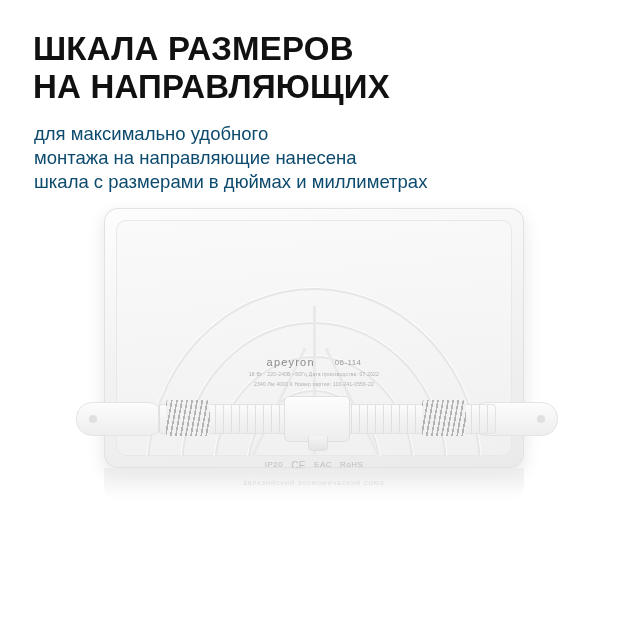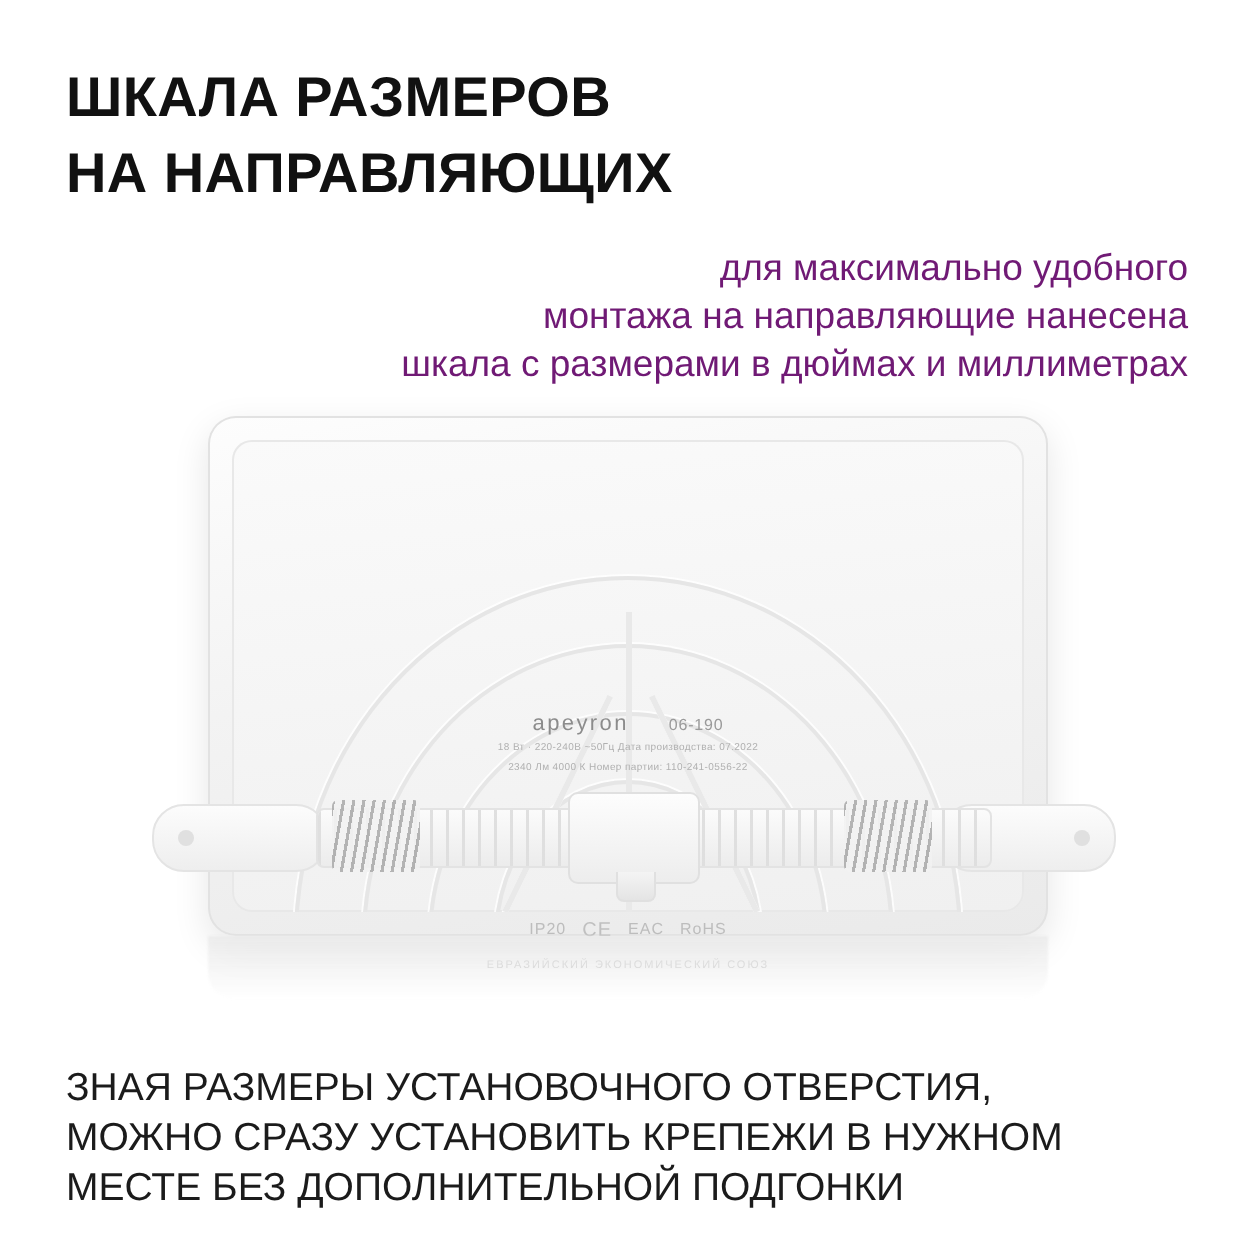--- a/index.html
+++ b/index.html
@@ -21,39 +21,38 @@
     background: #ffffff;
     box-sizing: border-box;
   }
 
   
   .headline {
     position: absolute;
     left: 33px;
     top: 30px;
     width: 570px;
-    font-size: 28px;
+    font-size: 33px;
     line-height: 38px;
     font-weight: bold;
     letter-spacing: 0.2px;
     color: #111111;
     white-space: pre-line;
   }
 
   
   .subcopy {
     position: absolute;
     left: 34px;
     top: 122px;
     width: 560px;
     font-size: 18.5px;
     line-height: 24px;
-    color: #701a75;
+    color: #0c4a6e;
     white-space: pre-line;
-    text-align: right;
   }
 
   
   .photo {
     position: absolute;
     left: 46px;
     top: 200px;
     width: 540px;
     height: 300px;
   }
@@ -316,21 +315,21 @@
         <div class="arc a4"></div>
         <div class="rib rib-v"></div>
         <div class="rib rib-h"></div>
         <div class="rib rib-d1"></div>
         <div class="rib rib-d2"></div>
       </div>
 
       <div class="label-block">
         <div class="brand-row">
           <span class="brand">apeyron</span>
-          <span class="model">06-190</span>
+          <span class="model">06-114</span>
         </div>
         <div class="spec-line">18 Вт · 220-240В ~50Гц        Дата производства: 07.2022</div>
         <div class="spec-line">2340 Лм 4000 К                      Номер партии: 110-241-0556-22</div>
       </div>
 
       <div class="cert-row">
         <span>IP20</span>
         <span class="ce">CE</span>
         <span>EAC</span>
         <span>RoHS</span>
@@ -349,17 +348,14 @@
       <div class="rail right">
         <div class="ticks"></div>
       </div>
       <div class="spring s-left"></div>
       <div class="spring s-right"></div>
       <div class="center-hub"></div>
     </div>
 
   </div>
 
-  <div class="bottomcopy">ЗНАЯ РАЗМЕРЫ УСТАНОВОЧНОГО ОТВЕРСТИЯ,
-МОЖНО СРАЗУ УСТАНОВИТЬ КРЕПЕЖИ В НУЖНОМ
-МЕСТЕ БЕЗ ДОПОЛНИТЕЛЬНОЙ ПОДГОНКИ</div>
 
 </div>
 
 </body></html>

